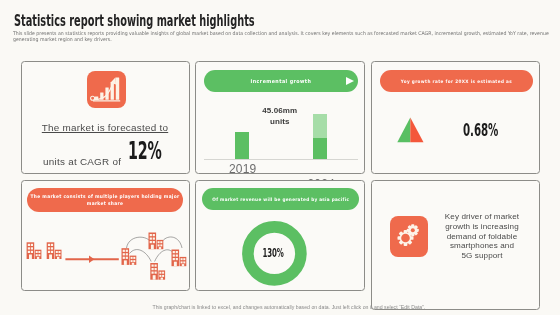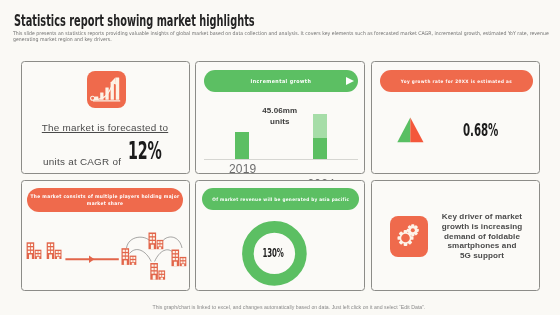--- a/index.html
+++ b/index.html
@@ -75,21 +75,21 @@
   .c5{left:195px;top:180px;width:169.5px;height:111px;}
   .c5 .pill{left:6px;top:7px;width:157px;height:22px;background:#5cbf63;}
   .c5 .pill-label{font-size:6.0px;letter-spacing:0.35px;transform:scale(0.78);white-space:nowrap;}
   .donut-label{position:absolute;left:0;top:0;width:100%;height:100%;
                display:flex;align-items:center;justify-content:center;
                font-size:12.4px;font-weight:bold;color:#1d1d1d;letter-spacing:-0.2px;
                font-family:"DejaVu Sans",sans-serif;font-stretch:condensed;
                transform:scaleX(0.63) translateY(-1.5px) translateX(-2.4px);}
 
   
-  .c6{left:370.5px;top:180px;width:169px;height:111px;font-weight:bold;}
+  .c6{left:370.5px;top:180px;width:169px;height:130px;}
   .c6 .icon-sq{left:18.3px;top:35.3px;width:38px;height:40.5px;}
   .c6-text{position:absolute;left:52.5px;top:31.0px;width:116px;text-align:center;
            font-size:8.1px;line-height:9.8px;color:#4a4a4a;letter-spacing:0.1px;}
 </style>
 </head>
 <body>
 
 <div class="slide">
 
   <div class="title">Statistics report showing market highlights</div>

